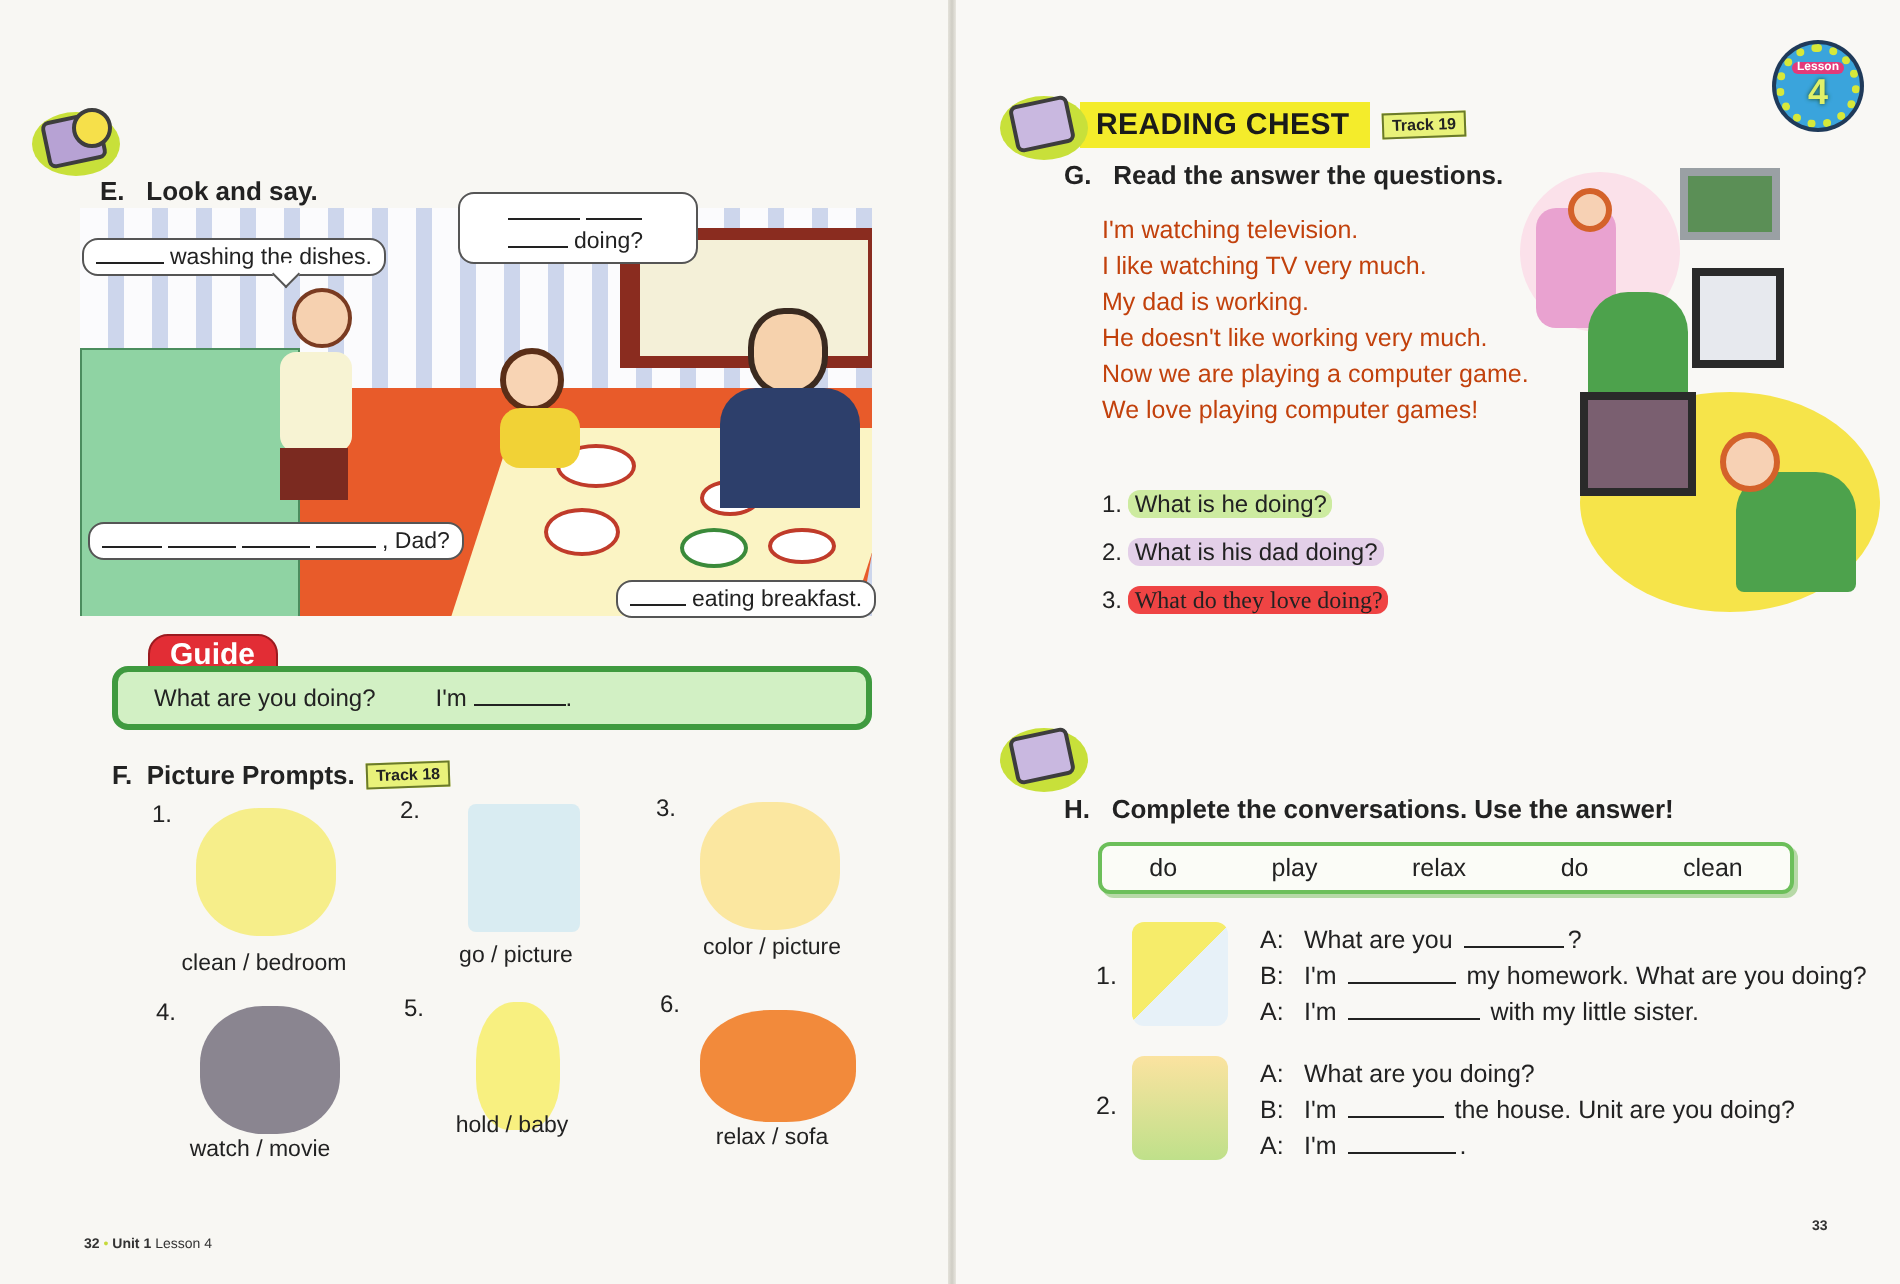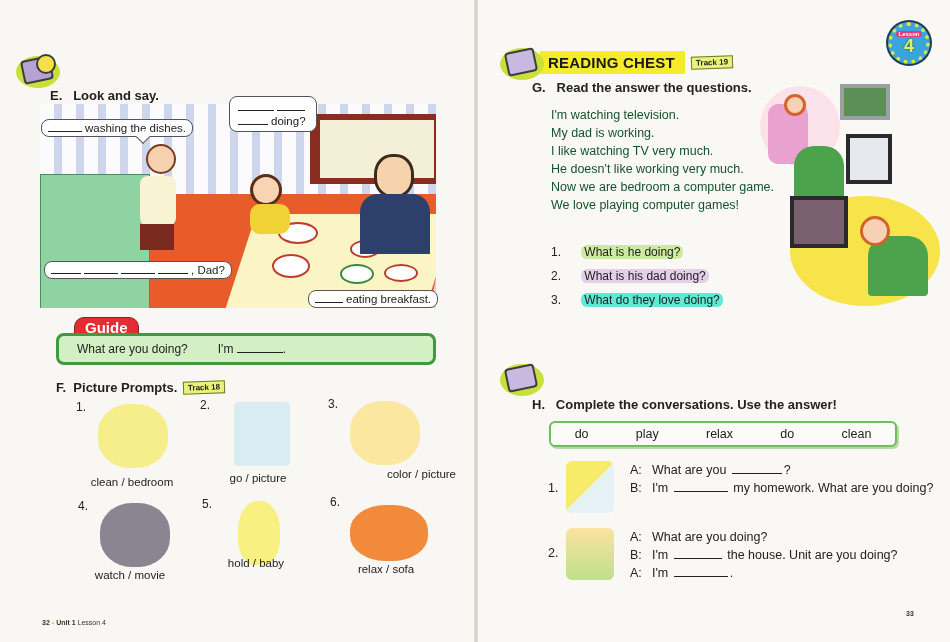--- a/index.html
+++ b/index.html
@@ -60,24 +60,24 @@
   .prompt .num { position: absolute; left: 0; top: 0; font-size: 12px; }
   .prompt .pic { position: absolute; left: 22px; top: 4px; width: 70px; height: 64px; border-radius: 45%; }
   .prompt .cap { position: absolute; left: 0; width: 140px; text-align: center; font-size: 11.5px; }
 
   
   .lesson-badge { position: absolute; left: 888px; top: 22px; width: 42px; height: 42px; border-radius: 50%; background: #3aa4dc; border: 4px dotted #d6e83a; box-shadow: 0 0 0 2px #1f3a5a; display: flex; flex-direction: column; align-items: center; justify-content: center; }
   .lesson-badge .lbl { font-size: 6px; font-weight: bold; color: #fff; background: #e23a7a; border-radius: 4px; padding: 0 2px; }
   .lesson-badge .n { font-size: 18px; font-weight: bold; color: #dff06a; line-height: 18px; text-shadow: 0 0 2px #1b4b21; }
 
   
-  .passage { position: absolute; left: 551px; top: 106px; font-family: "Liberation Sans", sans-serif; font-size: 12.5px; line-height: 18px; color: #14532d; }
+  .passage { position: absolute; left: 551px; top: 106px; font-family: "Liberation Sans", sans-serif; font-size: 12.5px; line-height: 18px; color: #c2410c; }
   .questions { position: absolute; left: 551px; top: 240px; font-size: 12px; line-height: 24px; }
   .questions .q { display: block; }
-  .questions .hl { border-radius: 6px; padding: 0 3px; margin-left: 17px; }
+  .questions .hl { border-radius: 6px; padding: 0 3px; }
 
   .reading-art { position: absolute; left: 750px; top: 76px; width: 200px; height: 230px; }
   .reading-art .yellow { position: absolute; left: 40px; top: 120px; width: 150px; height: 110px; border-radius: 50%; background: #f6e44a; }
   .reading-art .pinkbg { position: absolute; left: 10px; top: 10px; width: 80px; height: 80px; border-radius: 50%; background: #fbe1ea; }
   .reading-art .tv { position: absolute; left: 90px; top: 8px; width: 50px; height: 36px; background: #5b8f56; border: 4px solid #9aa0a4; }
   .reading-art .chair { position: absolute; left: 18px; top: 28px; width: 40px; height: 60px; background: #e9a2d0; border-radius: 10px; }
   .reading-art .kid1 { position: absolute; left: 34px; top: 18px; width: 22px; height: 22px; border-radius: 50%; background: #f7d1b4; border: 3px solid #d4622a; }
   .reading-art .pc { position: absolute; left: 96px; top: 58px; width: 46px; height: 50px; background: #e7e9ee; border: 4px solid #2a2a2a; }
   .reading-art .dad2 { position: absolute; left: 44px; top: 70px; width: 50px; height: 60px; background: #4da24c; border-radius: 20px 20px 6px 6px; }
   .reading-art .pc2 { position: absolute; left: 40px; top: 120px; width: 58px; height: 52px; background: #7a5f70; border: 4px solid #2a2a2a; }
@@ -143,21 +143,21 @@
       <div class="head"></div>
       <div class="body"></div>
     </div>
 </div>
 
 <div class="bubble" style="left:41px; top:119px;">
   <span class="blank" style="width:34px;"></span><span>washing the dishes.</span>
 </div>
 <div class="bubble-tail" style="left:138px; top:132px; transform:rotate(45deg);"></div>
 
-<div class="bubble" style="left:229px; top:96px; line-height:14px; padding:3px 8px;">
+<div class="bubble" style="left:229px; top:96px; line-height:14px; padding:3px 24px;">
   <span class="blank" style="width:36px;"></span><span class="blank" style="width:28px;"></span><br>
   <span class="blank" style="width:30px;"></span><span>doing?</span>
 </div>
 
 <div class="bubble" style="left:44px; top:261px;">
   <span class="blank" style="width:30px;"></span><span class="blank" style="width:34px;"></span><span class="blank" style="width:34px;"></span><span class="blank" style="width:30px;"></span><span>, Dad?</span>
 </div>
 
 <div class="bubble" style="left:308px; top:290px;">
   <span class="blank" style="width:28px;"></span><span>eating breakfast.</span>
@@ -184,21 +184,21 @@
   <span class="cap" style="top:76px; left:-14px;">clean / bedroom</span>
 </div>
 <div class="prompt" style="left:200px; top:398px;">
   <span class="num">2.</span>
   <div class="pic" style="background:#d9ecf2; border-radius:4px; left:34px; width:56px;"></div>
   <span class="cap" style="top:74px; left:-12px;">go / picture</span>
 </div>
 <div class="prompt" style="left:328px; top:397px;">
   <span class="num">3.</span>
   <div class="pic" style="background:#fbe7a0;"></div>
-  <span class="cap" style="top:71px; left:-12px;text-align:right;">color / picture</span>
+  <span class="cap" style="top:71px; left:-12px;">color / picture</span>
 </div>
 <div class="prompt" style="left:78px; top:499px;">
   <span class="num">4.</span>
   <div class="pic" style="background:#8a8590;"></div>
   <span class="cap" style="top:70px; left:-18px;">watch / movie</span>
 </div>
 <div class="prompt" style="left:202px; top:497px;">
   <span class="num">5.</span>
   <div class="pic" style="background:#f8f080; left:36px; width:42px; border-radius:45% 45% 40% 40%;"></div>
   <span class="cap" style="top:60px; left:-16px;">hold / baby</span>
@@ -229,24 +229,24 @@
   <span class="track-tag">Track 19</span>
 </div>
 
 <div class="section-title" style="left:532px; top:80px;">
   <span>G.</span>&nbsp;&nbsp;
   <span>Read the answer the questions.</span>
 </div>
 
 <div class="passage">
   <div>I'm watching television.</div>
+  <div>I like watching TV very much.</div>
   <div>My dad is working.</div>
-  <div>I like watching TV very much.</div>
   <div>He doesn't like working very much.</div>
-  <div>Now we are bedroom a computer game.</div>
+  <div>Now we are playing a computer game.</div>
   <div>We love playing computer games!</div>
 </div>
 
 <div class="reading-art">
   <div class="pinkbg"></div>
     <div class="yellow"></div>
   <div class="chair"></div>
     <div class="kid1"></div>
   <div class="tv"></div>
   <div class="dad2"></div>
@@ -260,21 +260,21 @@
   <span class="q">
     <span>1.</span>
     <span class="hl" style="background:#cdeba0;">What is he doing?</span>
   </span>
   <span class="q">
     <span>2.</span>
     <span class="hl" style="background:#e3cfe8;">What is his dad doing?</span>
   </span>
   <span class="q">
     <span>3.</span>
-    <span class="hl" style="background:#5eead4;">What do they love doing?</span>
+    <span class="hl" style="background:#ef4444;font-family:Liberation Serif, serif;">What do they love doing?</span>
   </span>
 </div>
 
 <div class="chest-header" style="left:498px; top:358px;">
   <div class="chest-icon">
     <div class="blob"></div>
       <div class="box" style="background:#c9b8e0;"></div>
   </div>
 </div>
 
@@ -290,20 +290,21 @@
   <span>do</span>
   <span>clean</span>
 </div>
 
 <div class="convo" style="top:461px;">
   <span class="num" style="top:20px;">1.</span>
   <div class="thumb" style="top:0; background:linear-gradient(135deg,#f6ec6a 50%,#e7f1f8 50%);"></div>
   <div class="lines" style="top:0;">
     <span class="line"><span class="spk">A:</span><span>What are you</span> <span class="blank" style="width:50px;"></span><span>?</span></span>
     <span class="line"><span class="spk">B:</span><span>I'm</span> <span class="blank" style="width:54px;"></span> <span>my homework. What are you doing?</span></span>
+    <span class="line"><span class="spk">A:</span><span>I'm</span> <span class="blank" style="width:66px;"></span> <span>with my little sister.</span></span>
   </div>
 </div>
 
 <div class="convo" style="top:528px;">
   <span class="num" style="top:18px;">2.</span>
   <div class="thumb" style="top:0; background:linear-gradient(180deg,#fbe3a0,#bfe08a);"></div>
   <div class="lines" style="top:0;">
     <span class="line"><span class="spk">A:</span><span>What are you doing?</span></span>
     <span class="line"><span class="spk">B:</span><span>I'm</span> <span class="blank" style="width:48px;"></span> <span>the house. Unit are you doing?</span></span>
     <span class="line"><span class="spk">A:</span><span>I'm</span> <span class="blank" style="width:54px;"></span><span>.</span></span>

